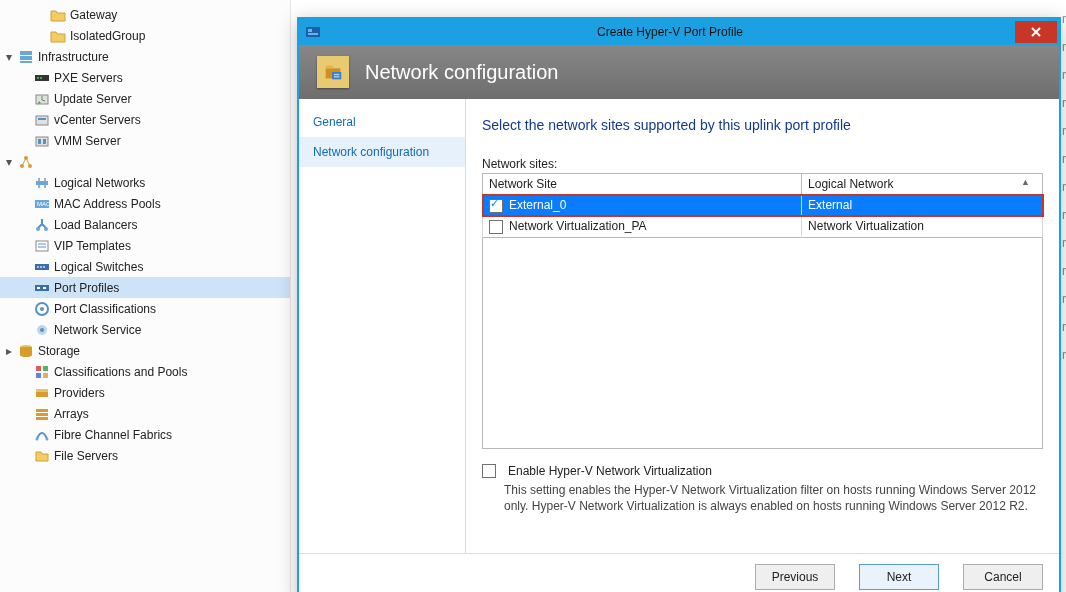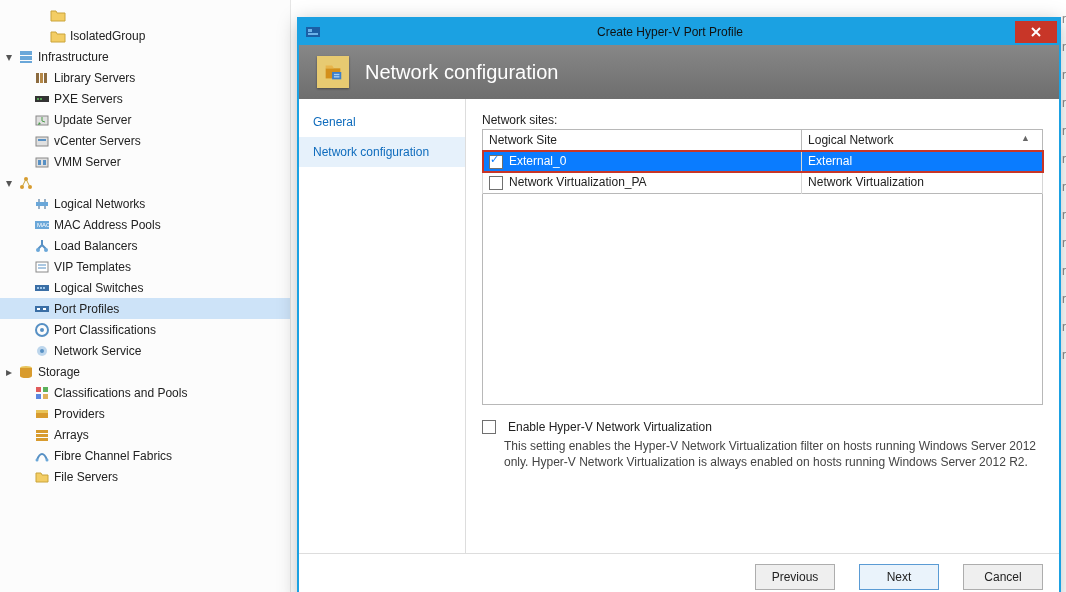--- a/index.html
+++ b/index.html
@@ -65,20 +65,21 @@
   <div class="tree" id="tree">
       <div class="tree-row">
         <span class="indent"></span>
         <span class="indent"></span>
         <span class="expander"></span>
         <span class="icon">
           <svg viewBox="0 0 16 16">
             <path d="M1 4h5l1 2h8v8H1z" fill="#f3cd64" stroke="#caa43a"></path>
           </svg>
         </span>
+        <span class="node-label">Gateway</span>
       </div>
       <div class="tree-row">
         <span class="indent"></span>
         <span class="indent"></span>
         <span class="expander"></span>
         <span class="icon">
           <svg viewBox="0 0 16 16">
             <path d="M1 4h5l1 2h8v8H1z" fill="#f3cd64" stroke="#caa43a"></path>
           </svg>
         </span>
@@ -87,32 +88,20 @@
       <div class="tree-row">
         <span class="expander">▾</span>
         <span class="icon">
           <svg viewBox="0 0 16 16">
             <rect x="2" y="2" width="12" height="4" fill="#6aa7d9"></rect>
             <rect x="2" y="7" width="12" height="4" fill="#6aa7d9"></rect>
             <rect x="2" y="12" width="12" height="2" fill="#6aa7d9"></rect>
           </svg>
         </span>
         <span class="node-label">Infrastructure</span>
-      </div>
-      <div class="tree-row">
-        <span class="indent"></span>
-        <span class="expander"></span>
-        <span class="icon">
-          <svg viewBox="0 0 16 16">
-            <rect x="2" y="3" width="3" height="10" fill="#8c6b3f"></rect>
-            <rect x="6" y="3" width="3" height="10" fill="#b58847"></rect>
-            <rect x="10" y="3" width="3" height="10" fill="#8c6b3f"></rect>
-          </svg>
-        </span>
-        <span class="node-label">Library Servers</span>
       </div>
       <div class="tree-row">
         <span class="indent"></span>
         <span class="expander"></span>
         <span class="icon">
           <svg viewBox="0 0 16 16">
             <rect x="1" y="5" width="14" height="6" fill="#333"></rect>
             <circle cx="4" cy="8" r="1" fill="#5fc45f"></circle>
             <circle cx="7" cy="8" r="1" fill="#5fc45f"></circle>
           </svg>
@@ -374,20 +363,21 @@
         <div class="btitle">Network configuration</div>
       </div>
 
       <div class="dbody">
         <div class="steps">
           <div class="step">General</div>
           <div class="step active">Network configuration</div>
         </div>
 
         <div class="content">
+          <div class="instr">Select the network sites supported by this uplink port profile</div>
           <div class="label">Network sites:</div>
 
           <div class="tablewrap">
             <table class="sites">
               <thead>
                 <tr>
                   <th>Network Site</th>
                   <th><span>Logical Network</span><span class="sortarrow">▲</span></th>
                 </tr>
               </thead>

